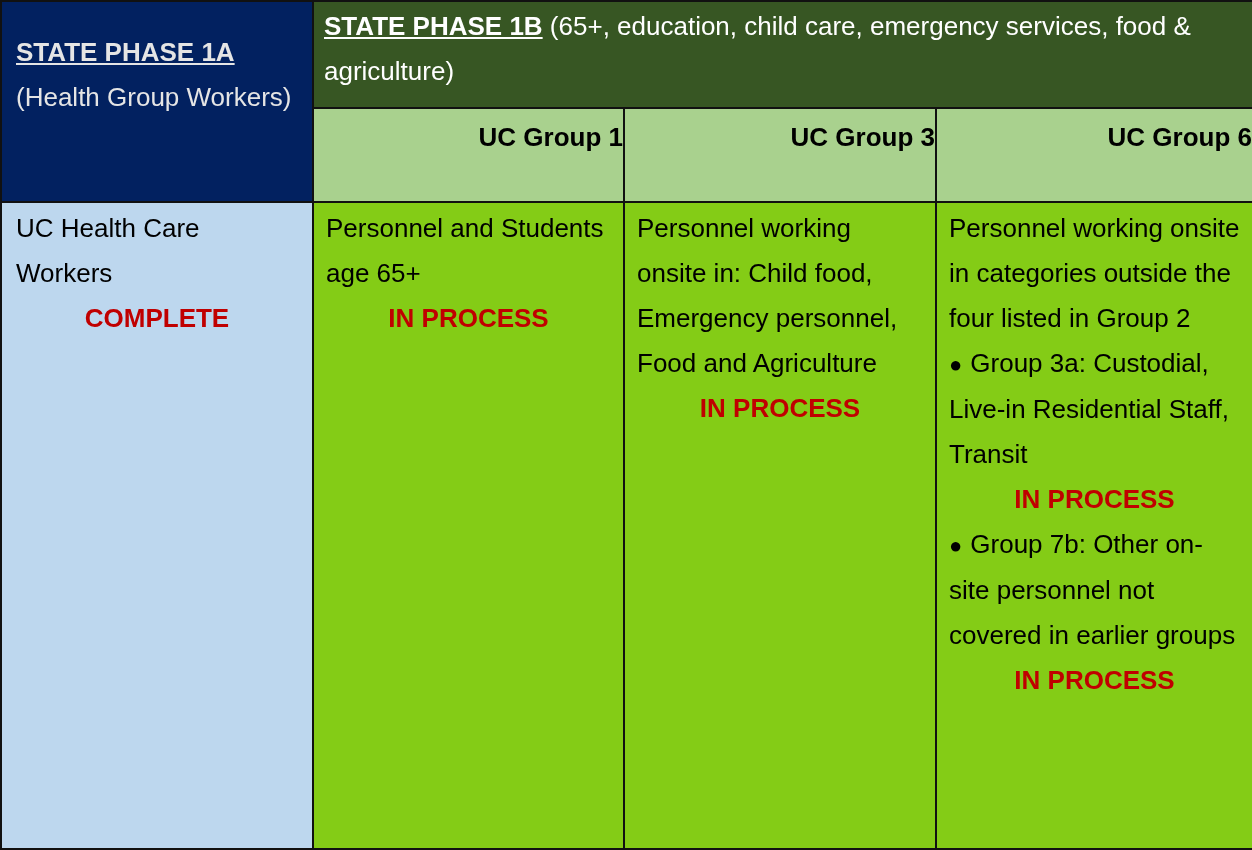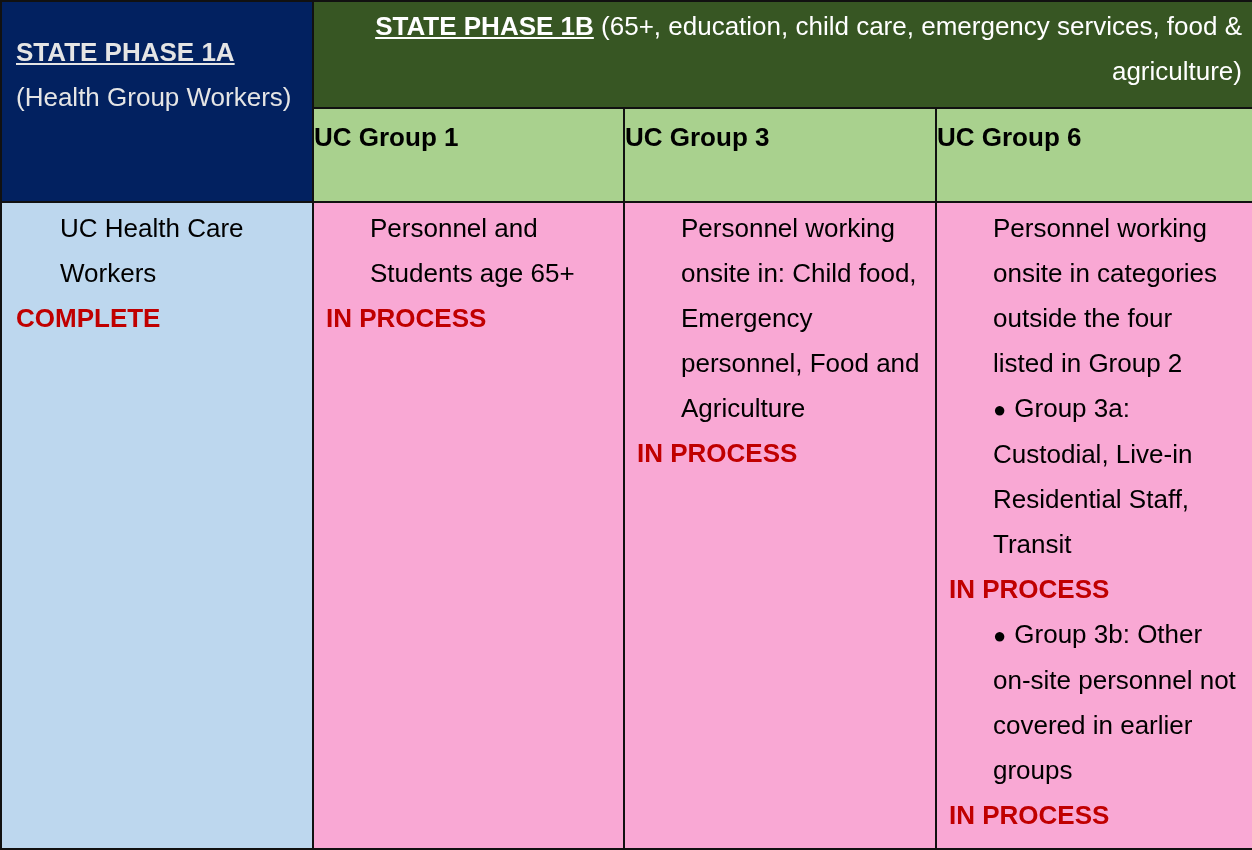--- a/index.html
+++ b/index.html
@@ -14,36 +14,36 @@
       line-height: 45px;
     }
     .tbl td { border: 2px solid #111; vertical-align: top; padding: 0; }
     .phase1a-head {
       background: #022160; color: #e5e5e5;
       padding: 28px 14px 0 14px !important;
       vertical-align: top;
     }
     .phase1b-head {
       background: #375623; color: #ffffff;
-      text-align: right;
+      text-align: left;
       padding: 2px 10px 0 10px !important;
       height: 103px;
       margin-top: 11px;
     }
     .group-head {
       background: #a9d18e; color: #000;
-      text-align: left; font-weight: bold;
+      text-align: right; font-weight: bold;
       padding-top: 6px !important;
       height: 86px;
     }
     .phase1a-body { background: #bdd7ee; color: #000; padding: 3px 14px 0 14px !important; }
-    .group-body { background: #f9a8d4; color: #000; padding: 3px 12px 0 12px !important; }
+    .group-body { background: #84cc16; color: #000; padding: 3px 12px 0 12px !important; }
     .u { text-decoration: underline; font-weight: bold; }
-    .status { color: #c00000; font-weight: bold; display: block; }
-    .line { display: block; margin-left: 44px; }
+    .status { color: #c00000; font-weight: bold; display: block; text-align: center; }
+    .line { display: block; }
     .bullet::before { content: "\25CF"; margin-right: 8px; font-size: 22px; }
   </style>
 </head>
 <body>
 
 <table class="tbl">
   <colgroup>
     <col style="width:312px">
     <col style="width:311px">
     <col style="width:312px">
@@ -74,18 +74,18 @@
       <span class="status">IN PROCESS</span>
     </td>
     <td class="group-body">
       <span class="line">Personnel working onsite in: Child food, Emergency personnel, Food and Agriculture</span>
       <span class="status">IN PROCESS</span>
     </td>
     <td class="group-body">
       <span class="line">Personnel working onsite in categories outside the four listed in Group 2</span>
       <span class="line bullet">Group 3a: Custodial, Live-in Residential Staff, Transit</span>
       <span class="status">IN PROCESS</span>
-      <span class="line bullet">Group 3b: Other on-site personnel not covered in earlier groups</span>
+      <span class="line bullet">Group 7b: Other on-site personnel not covered in earlier groups</span>
       <span class="status">IN PROCESS</span>
     </td>
   </tr>
 </tbody>
   </table>
 
 </body></html>

